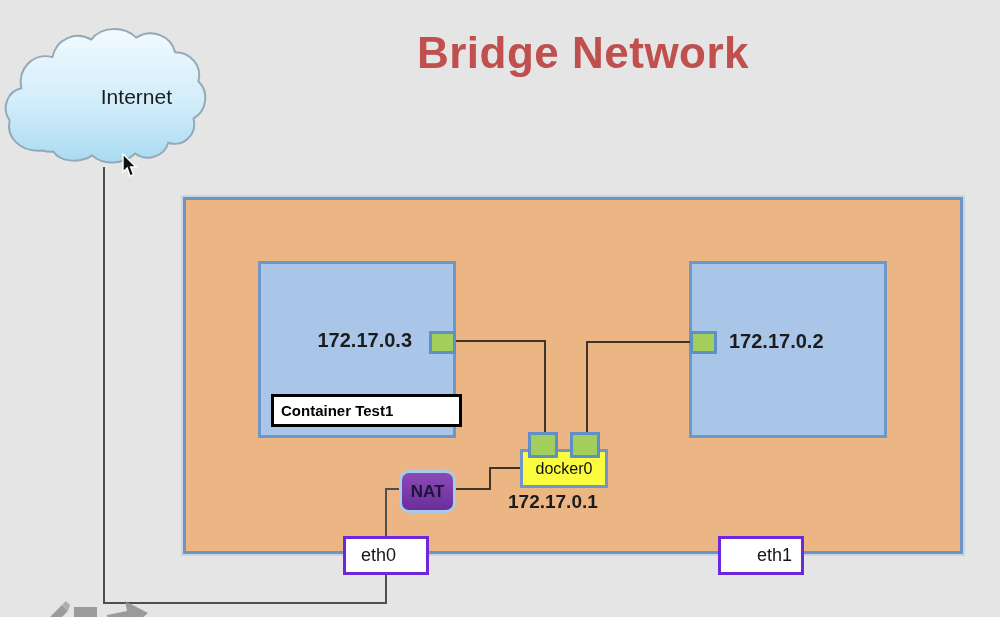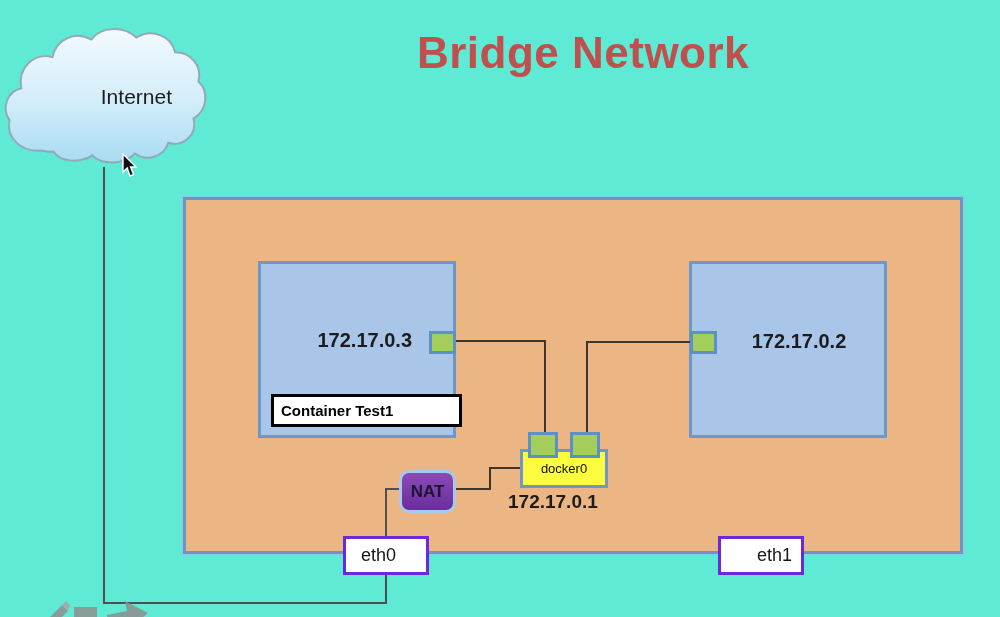--- a/index.html
+++ b/index.html
@@ -1,18 +1,18 @@
 <!DOCTYPE html>
 <html><head>
 <meta charset="utf-8">
 <style>
   html,body{margin:0;padding:0;background:#fff;}
   .stage{
     position:relative;width:1000px;height:617px;overflow:hidden;
-    background:#5eead4;font-family:"Liberation Sans",sans-serif;
+    background:#e5e5e5;font-family:"Liberation Sans",sans-serif;
   }
   .abs{position:absolute;}
   
   .title{
     left:183px;top:28px;width:800px;text-align:center;
     font-size:44px;font-weight:bold;color:#C0504D;letter-spacing:.5px;
   }
   
   .host{
     left:183px;top:197px;width:780px;height:357px;box-sizing:border-box;
@@ -32,35 +32,35 @@
     font-size:15px;font-weight:bold;color:#000;line-height:27px;
     padding-left:7px;z-index:4;white-space:nowrap;
   }
   .np1{left:271px;top:394px;width:191px;}
   .np2{left:704px;top:394px;width:172px;}
   
   .ip{
     font-size:20px;font-weight:bold;color:#1c1c1c;z-index:4;white-space:nowrap;
   }
   .ip1{left:290px;top:329px;width:122px;text-align:right;}
-  .ip2{left:729px;top:330px;width:140px;text-align:center;}
+  .ip2{left:729px;top:330px;width:140px;text-align:left;}
   .ipbridge{left:508px;top:491px;width:114px;text-align:left;font-size:19px;}
   
   .port{
     box-sizing:border-box;background:#A3CE5C;border:3px solid #5E90C8;z-index:4;
   }
   .p1{left:429px;top:331px;width:27px;height:23px;}
   .p2{left:690px;top:331px;width:27px;height:23px;}
   .pd1{left:528px;top:432px;width:30px;height:26px;z-index:5;}
   .pd2{left:570px;top:432px;width:30px;height:26px;z-index:5;}
   
   .bridge-box{
     left:520px;top:449px;width:88px;height:39px;box-sizing:border-box;
     background:#FBFB3F;border:3px solid #6E96C8;z-index:4;
-    font-size:13px;color:#111;text-align:center;line-height:33px;
+    font-size:16px;color:#111;text-align:center;line-height:33px;
   }
   
   .nat-box{
     left:399px;top:470px;width:57px;height:43px;box-sizing:border-box;
     background:linear-gradient(#8A4BB5,#6B2D9D);
     border:3px solid #A9C9E8;border-radius:10px;z-index:4;
     font-size:17px;font-weight:bold;color:#1E1433;text-align:center;line-height:37px;
   }
   
   .eth-box{

